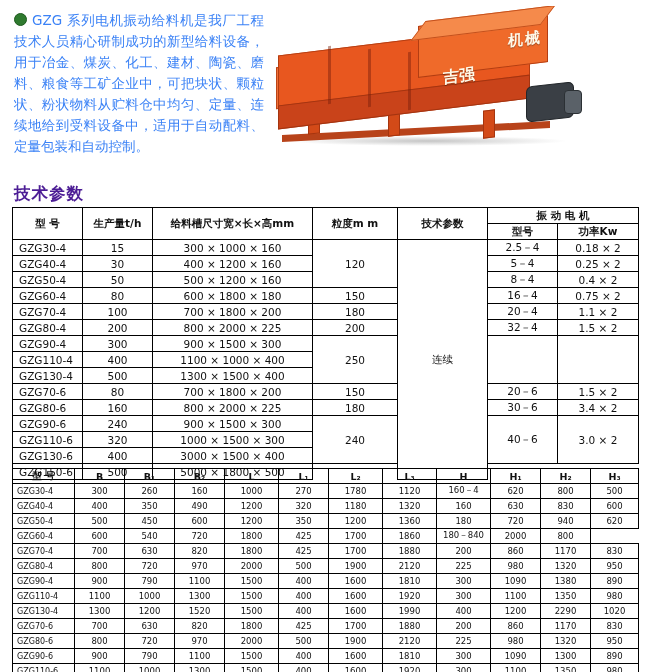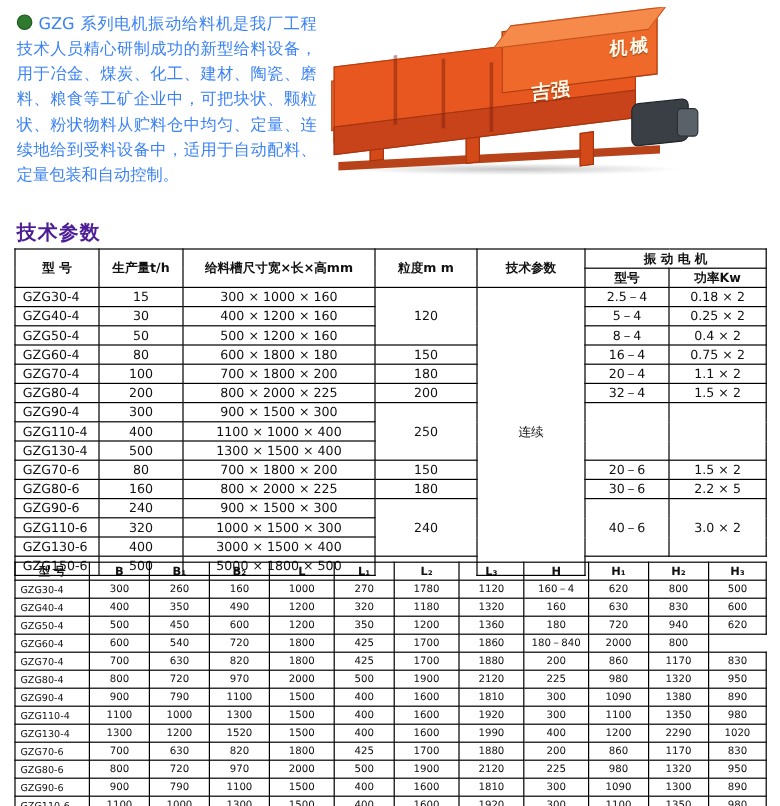--- a/index.html
+++ b/index.html
@@ -256,21 +256,21 @@
         <td rowspan="1">150</td>
         <td rowspan="1">20－6</td>
         <td rowspan="1">1.5 × 2</td>
       </tr>
       <tr>
         <td class="model">GZG80-6</td>
         <td>160</td>
         <td>800 × 2000 × 225</td>
         <td rowspan="1">180</td>
         <td rowspan="1">30－6</td>
-        <td rowspan="1">2.2 × 5</td>
+        <td rowspan="1">3.4 × 2</td>
       </tr>
       <tr>
         <td class="model">GZG90-6</td>
         <td>240</td>
         <td>900 × 1500 × 300</td>
         <td rowspan="3">240</td>
         <td rowspan="3">40－6</td>
         <td rowspan="3">3.0 × 2</td>
       </tr>
       <tr>

